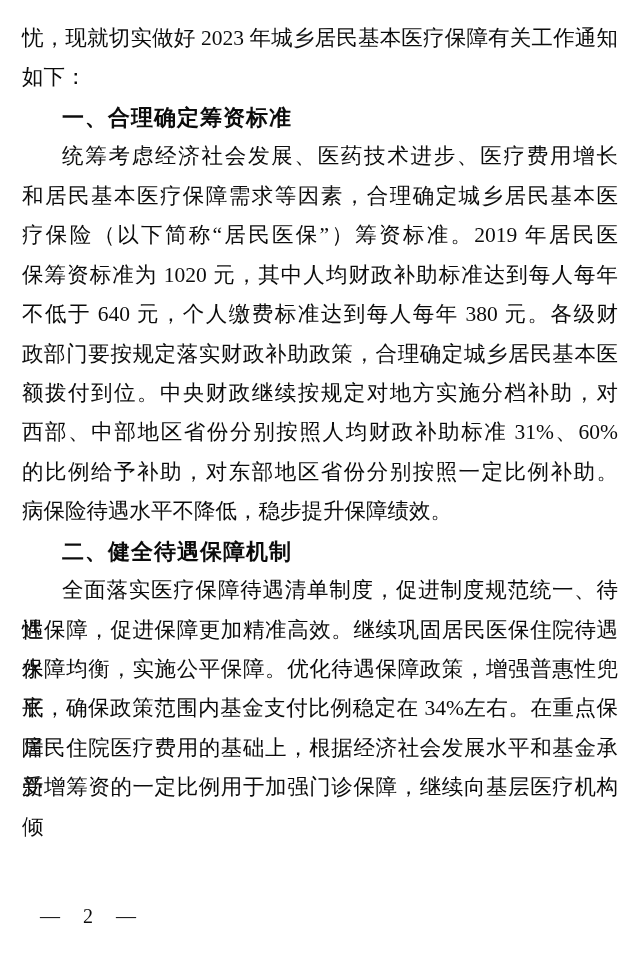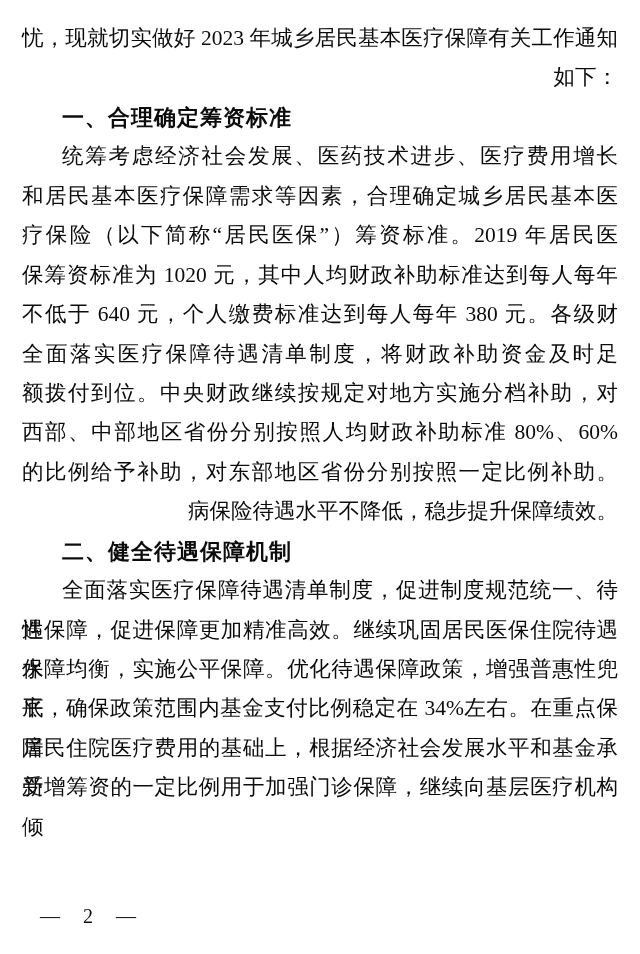--- a/index.html
+++ b/index.html
@@ -8,21 +8,21 @@
   body { font-family:"Liberation Serif","DejaVu Serif",serif; color:var(--ink); }
   .page {
     position:relative; width:640px; height:954px; background:var(--bg); overflow:hidden;border-radius:14px;
   }
   .content {
     position:absolute; left:22px; top:19px; width:596px;
   }
   .line {
     height:39.45px; line-height:39.45px; font-size:21.5px;
     color:var(--ink); white-space:nowrap; overflow:visible;
-    text-align:right;
+    text-align:left;
   }
   .line.just {
     white-space:normal; text-align:justify; text-align-last:justify;
     text-justify:inter-character;
   }
   .line.ind { text-indent:40px; }
   .line.heading {
     font-family:"Liberation Sans","DejaVu Sans",sans-serif;
     font-weight:700; font-size:22px; text-indent:40px; letter-spacing:1px;
     text-align:center; text-align-last:left;
@@ -38,23 +38,23 @@
 <div class="page">
   <div class="content">
       <div class="line just">忧，现就切实做好 2023 年城乡居民基本医疗保障有关工作通知</div>
       <div class="line">如下：</div>
       <div class="line heading ind">一、合理确定筹资标准</div>
       <div class="line just ind">统筹考虑经济社会发展、医药技术进步、医疗费用增长</div>
       <div class="line just">和居民基本医疗保障需求等因素，合理确定城乡居民基本医</div>
       <div class="line just">疗保险（以下简称“居民医保”）筹资标准。2019 年居民医</div>
       <div class="line just">保筹资标准为 1020 元，其中人均财政补助标准达到每人每年</div>
       <div class="line just">不低于 640 元，个人缴费标准达到每人每年 380 元。各级财</div>
-      <div class="line just">全面落实医疗保障待遇清单制度，将财政补助资金及时足</div>
+      <div class="line just">政部门要按规定落实财政补助政策，合理确定城乡居民基本医</div>
       <div class="line just">额拨付到位。中央财政继续按规定对地方实施分档补助，对</div>
-      <div class="line just">西部、中部地区省份分别按照人均财政补助标准 80%、60%</div>
+      <div class="line just">西部、中部地区省份分别按照人均财政补助标准 31%、60%</div>
       <div class="line just">的比例给予补助，对东部地区省份分别按照一定比例补助。</div>
       <div class="line">病保险待遇水平不降低，稳步提升保障绩效。</div>
       <div class="line heading ind">二、健全待遇保障机制</div>
       <div class="line just ind">全面落实医疗保障待遇清单制度，促进制度规范统一、待遇</div>
       <div class="line just">性保障，促进保障更加精准高效。继续巩固居民医保住院待遇水</div>
       <div class="line just">保障均衡，实施公平保障。优化待遇保障政策，增强普惠性兜底</div>
       <div class="line just">平，确保政策范围内基金支付比例稳定在 34%左右。在重点保障</div>
       <div class="line just">居民住院医疗费用的基础上，根据经济社会发展水平和基金承受</div>
       <div class="line just">新增筹资的一定比例用于加强门诊保障，继续向基层医疗机构倾</div>
     </div>

